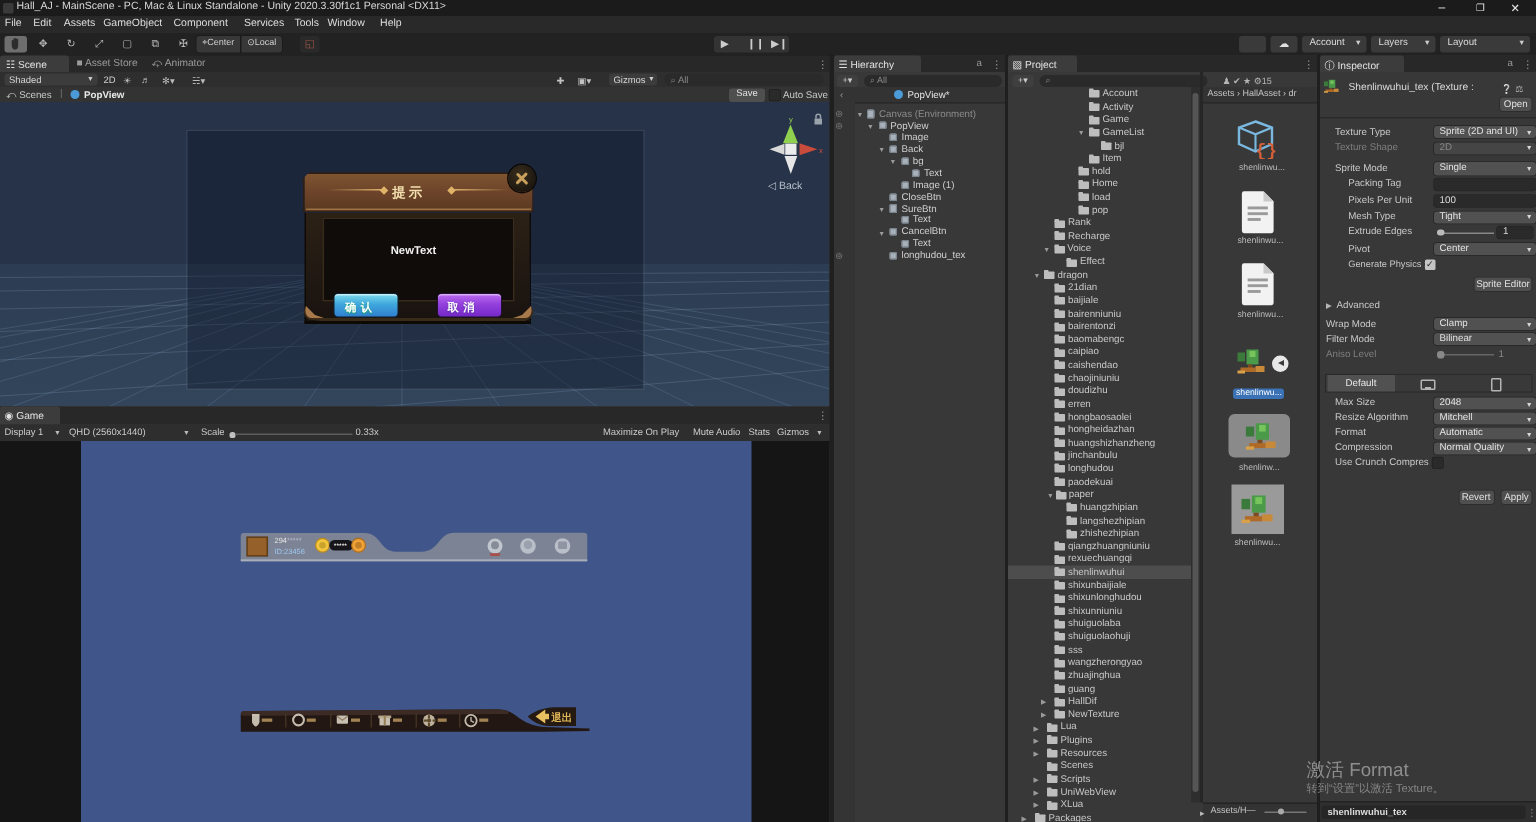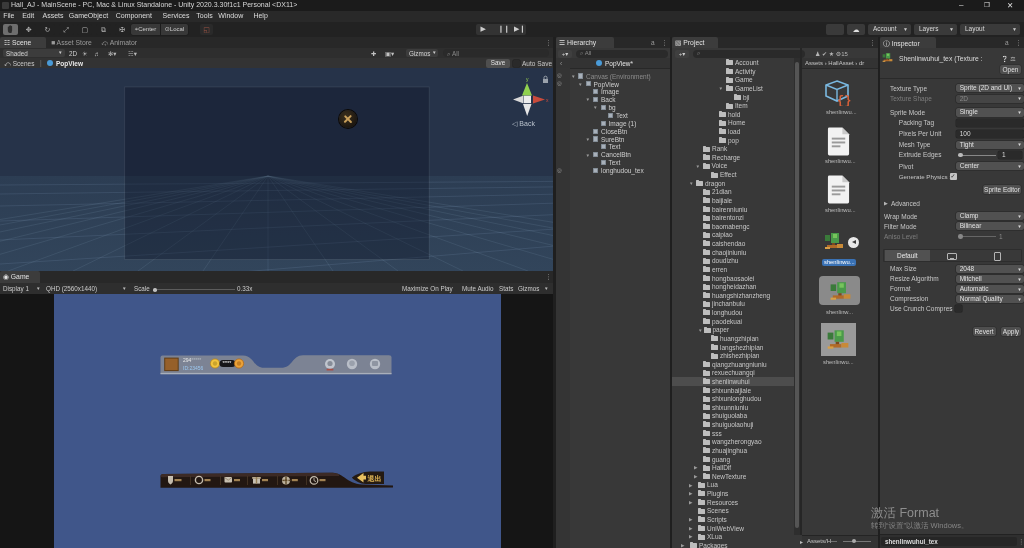--- a/index.html
+++ b/index.html
@@ -127,20 +127,48 @@
       <line x1="268" y1="108" x2="853" y2="203" stroke="rgba(150,180,210,0.21)" stroke-width="0.6"></line>
       <line x1="0" y1="117" x2="553" y2="113.4" stroke="rgba(150,180,210,0.24)" stroke-width="0.6"></line>
       <line x1="0" y1="126" x2="553" y2="118.9" stroke="rgba(150,180,210,0.24)" stroke-width="0.6"></line>
       <line x1="0" y1="138" x2="553" y2="126.2" stroke="rgba(150,180,210,0.24)" stroke-width="0.6"></line>
       <line x1="0" y1="153" x2="553" y2="135.2" stroke="rgba(150,180,210,0.24)" stroke-width="0.6"></line>
       <line x1="0" y1="172" x2="553" y2="146.7" stroke="rgba(150,180,210,0.24)" stroke-width="0.6"></line>
       <line x1="0" y1="196" x2="553" y2="161.2" stroke="rgba(150,180,210,0.24)" stroke-width="0.6"></line>
       <line x1="0" y1="224" x2="553" y2="178.2" stroke="rgba(150,180,210,0.24)" stroke-width="0.6"></line>
       <rect x="124.7" y="19" width="304.5" height="172.4" fill="rgba(10,16,32,0.34)" stroke="rgba(255,255,255,0.10)" stroke-width="0.8"></rect>
     </svg>
+    <div class="abs" style="left:201.5px;top:114.5px;width:154px;height:101.5px;">
+      <div class="abs" style="left:0;top:0;width:154px;height:27px;
+ background:linear-gradient(180deg,#7e5431 0%,#6e452a 45%,#5a3820 100%);
+ border:1px solid #2e1d10;border-radius:2px;
+ clip-path:polygon(5px 0,149px 0,154px 5px,154px 27px,0 27px,0 5px);box-sizing:border-box;"></div>
+      <div class="abs" style="left:2px;top:24.5px;width:150px;height:1.3px;background:#c89a5a;opacity:0.6;"></div>
+      <div class="tx" style="left:60px;top:7px;font-size:9px;font-weight:bold;letter-spacing:2px;color:#f2dfae;">提示</div>
+      <div class="abs" style="left:16px;top:11.5px;width:36px;height:1px;background:linear-gradient(90deg,rgba(220,175,106,0),#dcaf6a);"></div>
+      <div class="abs" style="left:52px;top:10px;width:4px;height:4px;background:#e0b468;transform:rotate(45deg);"></div>
+      <div class="abs" style="left:101px;top:11.5px;width:36px;height:1px;background:linear-gradient(270deg,rgba(220,175,106,0),#dcaf6a);"></div>
+      <div class="abs" style="left:97px;top:10px;width:4px;height:4px;background:#e0b468;transform:rotate(45deg);"></div>
+      <div class="abs" style="left:1.5px;top:27px;width:151px;height:74.5px;
+ background:linear-gradient(180deg,#2c2115 0%,#201812 60%,#191310 100%);
+ border-left:1px solid #0f0a06;border-right:1px solid #0f0a06;border-bottom:2px solid #0d0905;box-sizing:border-box;"></div>
+      <div class="abs" style="left:13px;top:30px;width:128px;height:56px;background:#0f0c09;border:1px solid #3a2c1c;box-sizing:border-box;"></div>
+      <div class="tx" style="left:59px;top:47.5px;font-size:7.5px;font-weight:bold;color:#f2f2f2;">NewText</div>
+      <div class="abs" style="left:21.7px;top:81px;width:42px;height:15.5px;border-radius:2.5px;
+ background:linear-gradient(180deg,#7edcEC 0%,#3fa8dc 45%,#2f7fd0 100%);box-shadow:inset 0 1px 0 rgba(255,255,255,0.55),0 0 0 0.7px #123;"></div>
+      <div class="tx" style="left:28.5px;top:85px;font-size:7.5px;font-weight:bold;letter-spacing:3px;color:#fff;text-shadow:0 1px 1px #1a5;">确认</div>
+      <div class="abs" style="left:90px;top:81px;width:42px;height:15.5px;border-radius:2.5px;
+ background:linear-gradient(180deg,#bb6cf2 0%,#9440dc 45%,#7428c8 100%);box-shadow:inset 0 1px 0 rgba(255,255,255,0.45),0 0 0 0.7px #213;"></div>
+      <div class="tx" style="left:96.8px;top:85px;font-size:7.5px;font-weight:bold;letter-spacing:3px;color:#fff;text-shadow:0 1px 1px #539;">取消</div>
+      <svg class="abs" style="left:-2px;top:88px;" width="158" height="14" viewBox="0 0 158 14">
+<path d="M4,1 C2,4 2,8 6,10 L14,11 L150,11 L152,10 C156,8 156,4 154,1 L150,6 C148,8.5 145,9 140,9 L18,9 C13,9 10,8.5 8,6 Z" fill="#3a2a18"></path>
+<path d="M4,1 L10,7 L16,9 L8,9 C4,9 3,5 4,1 Z" fill="#a8794a"></path>
+<path d="M154,1 L148,7 L142,9 L150,9 C154,9 155,5 154,1 Z" fill="#a8794a"></path>
+</svg>
+    </div>
     <div class="abs" style="left:339px;top:109.5px;width:18px;height:18px;border-radius:50%;
  background:radial-gradient(circle at 40% 35%,#3a2f1e,#1d1710 70%);box-shadow:0 0 0 1px #0c0906;"></div>
     <div class="abs" style="left:343.4px;top:117.6px;width:9.6px;height:2.4px;background:#c9a05c;border-radius:1px;transform:rotate(45deg);"></div>
     <div class="abs" style="left:343.4px;top:117.6px;width:9.6px;height:2.4px;background:#c9a05c;border-radius:1px;transform:rotate(-45deg);"></div>
     <svg class="abs" style="left:505px;top:74px;" width="48" height="58" viewBox="0 0 48 58">
 <text x="21" y="7" font-size="5" fill="#9ad24f" font-family="Liberation Sans">y</text>
 <path d="M22,9 L17,21.5 L27,21.5 Z" fill="#90d14f"></path>
 <rect x="18.5" y="21.7" width="7.5" height="7.5" fill="#ececec"></rect>
 <path d="M40,25.5 L28,21.5 L28,29.5 Z" fill="#c84b3c"></path>
 <text x="41" y="28" font-size="5" fill="#c84b3c" font-family="Liberation Sans">x</text>
@@ -559,17 +587,17 @@
     <div class="dd" style="left:955.7px;top:274.8px;width:64.6px;height:8.2px;">Mitchell<span class="car">▼</span></div>
     <div class="lbl" style="left:890px;top:285.3px;">Format</div>
     <div class="dd" style="left:955.7px;top:284.8px;width:64.6px;height:8.2px;">Automatic<span class="car">▼</span></div>
     <div class="lbl" style="left:890px;top:295.4px;">Compression</div>
     <div class="dd" style="left:955.7px;top:294.9px;width:64.6px;height:8.2px;">Normal Quality<span class="car">▼</span></div>
     <div class="lbl" style="left:890px;top:305.2px;">Use Crunch Compres</div>
     <div class="abs" style="left:955px;top:305.4px;width:6.5px;height:6.5px;background:#2a2a2a;border-radius:1px;box-shadow:0 0 0 0.5px #1f1f1f;"></div>
     <div class="btn" style="left:972.5px;top:326.8px;width:23px;height:9px;line-height:9px;">Revert</div>
     <div class="btn" style="left:1001px;top:326.8px;width:20px;height:9px;line-height:9px;">Apply</div>
     <div class="tx" style="left:871px;top:505px;font-size:12.5px;color:#8e8e8e;">激活 Format</div>
-    <div class="tx" style="left:871px;top:521px;font-size:7.5px;color:#868686;">转到“设置”以激活 Windows。</div>
+    <div class="tx" style="left:871px;top:521px;font-size:7.5px;color:#868686;">转到“设置”以激活 Texture。</div>
     <div class="abs" style="left:880px;top:534px;width:144px;height:14px;background:#2f2f2f;border-top:1px solid #222;"></div>
     <div class="abs" style="left:881px;top:536.5px;width:136px;height:9px;background:#262626;border-radius:2px;"></div>
     <div class="tx" style="left:885px;top:538px;font-size:6.3px;color:#dcdcdc;font-weight:bold;">shenlinwuhui_tex</div>
     <div class="tx" style="left:1018px;top:537.5px;font-size:6.5px;color:#999;">⋮</div>
   </div>
 </body></html>

